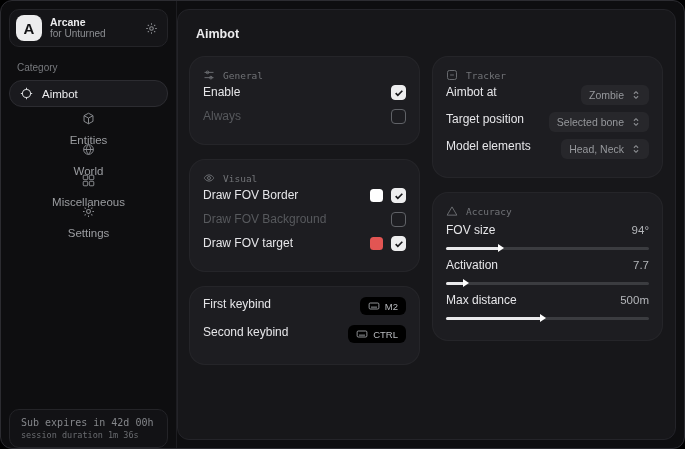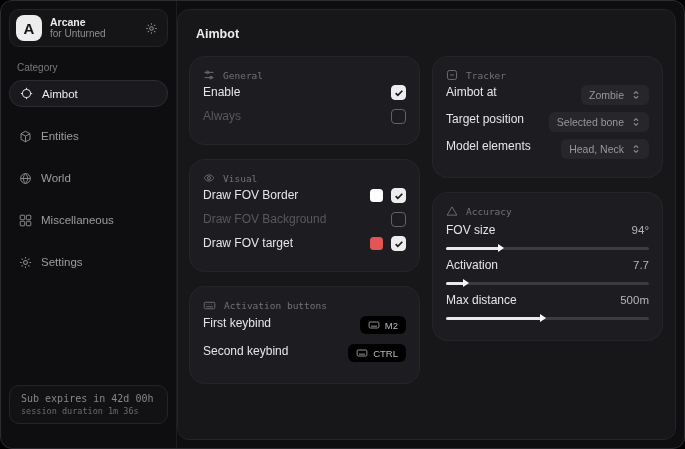--- a/index.html
+++ b/index.html
@@ -18,22 +18,22 @@
   .brand-name{ font-size:10.5px; font-weight:bold; color:#ececee; }
   .brand-sub{ font-size:10px; color:#8b8d91; }
   .brand-gear{ margin-left:auto; color:#8b8d91; display:flex; }
   .cat-label{ margin:15px 8px 7px; font-size:10px; color:#77797d; }
   .nav{ display:flex; flex-direction:column; }
   .nav-item{ display:flex; align-items:center; gap:9px; height:26px; padding:0 10px;
              color:#9b9da1; font-size:11.5px; border-radius:13px; margin-bottom:3px; }
   .nav-item .ico{ display:flex; color:#8b8d91; }
   .nav-item.active{ background:#1a1a1e; border:1px solid #2c2c31; color:#ececee; height:27px; }
   .nav-item.active .ico{ color:#d6d7d9; }
-  .nav-item:not(.active){ margin-top:13px; }
-  .sub-card{ position:absolute; left:8px; right:8px; bottom:24px; border:1px solid #242428;
+  .nav-item:not(.active){ margin-top:2px;flex-direction:column; }
+  .sub-card{ position:absolute; left:8px; right:8px; bottom:0; border:1px solid #242428;
              background:#121215; border-radius:10px; padding:7px 11px;margin-top:31px; }
   .sub-line1{ font-family:"DejaVu Sans Mono", monospace; font-size:10px; color:#85878b; margin-bottom:2px; }
   .sub-line2{ font-family:"DejaVu Sans Mono", monospace; font-size:8.5px; color:#6a6c70; }
 
   
   .main{ position:absolute; left:176px; top:8px; right:8px; bottom:8px; background:#17171a;
          border:1px solid #242429; border-radius:12px; padding:12px 12px 12px 11px; }
   .page-title{ font-size:12.5px; font-weight:bold; color:#ececee; margin:5px 0 15px 7px; }
   .cols{ display:flex; gap:12px; }
   .col{ display:flex; flex-direction:column; gap:14px; width:238px; }
@@ -224,29 +224,20 @@
               <span class="checkbox on">
                 <svg width="10" height="10" viewBox="0 0 12 12" fill="none" stroke="#17171a" stroke-width="2">
                     <path d="M2 6.2l2.6 2.6L10 3.3"></path>
                   </svg>
               </span>
             </span>
           </div>
         </div>
 
         <div class="card">
-          <div class="card-head">
-            <span class="ico">
-              <svg width="13" height="13" viewBox="0 0 16 16" fill="none" stroke="currentColor" stroke-width="1.2">
-                <rect x="1.5" y="4" width="13" height="8" rx="1.5"></rect>
-                  <path d="M4 6.5h.8M7 6.5h.8M10 6.5h.8M4 9.5h8"></path>
-              </svg>
-            </span>
-            <span>Activation buttons</span>
-          </div>
           <div class="row" style="min-height:27px;">
             <span class="row-label">First keybind</span>
             <span class="keybtn">
               <span class="ico">
                 <svg width="12" height="12" viewBox="0 0 16 16" fill="none" stroke="currentColor" stroke-width="1.2">
                   <rect x="1.5" y="4" width="13" height="8" rx="1.5"></rect>
                     <path d="M4 9.5h8"></path>
                 </svg>
               </span>
               <span>M2</span>

